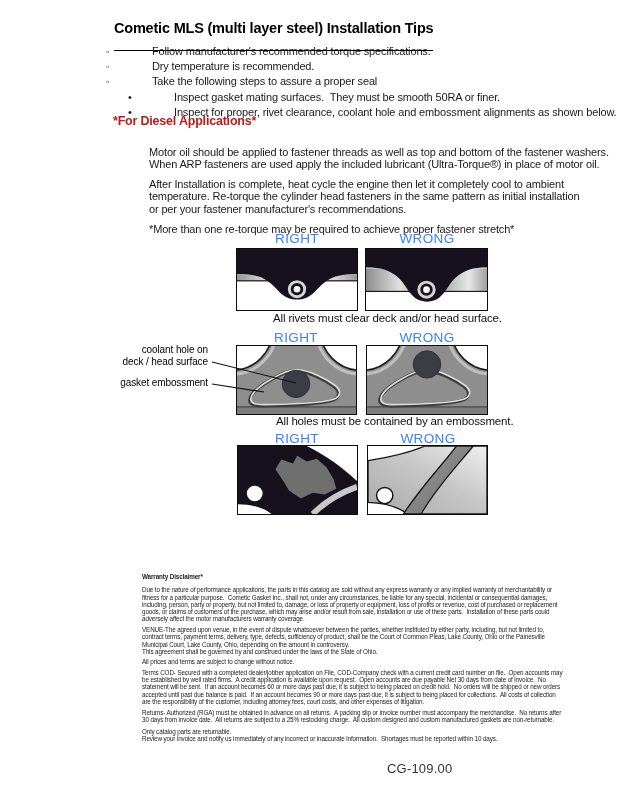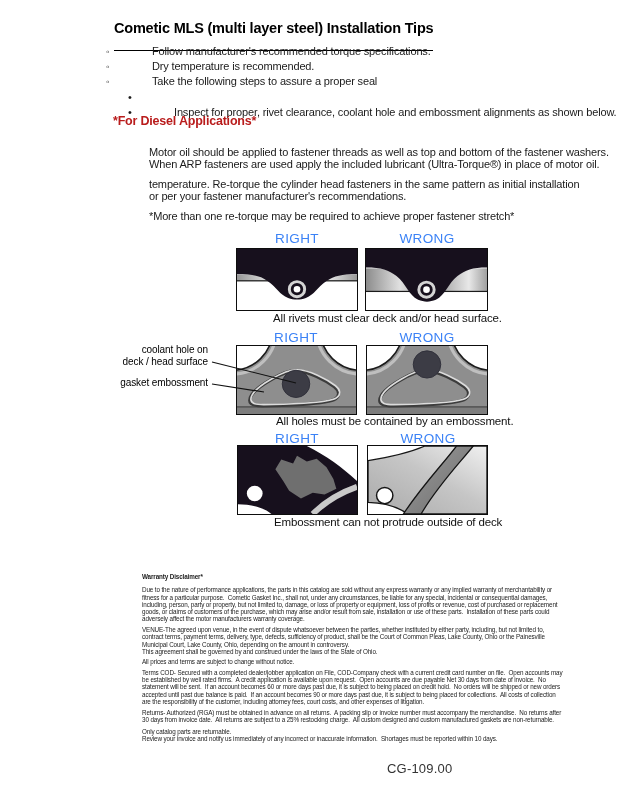--- a/index.html
+++ b/index.html
@@ -52,34 +52,36 @@
   <div class="bullet-row">
     <span class="glyph">◦</span>
     <span class="line">Dry temperature is recommended.</span>
   </div>
   <div class="bullet-row">
     <span class="glyph">◦</span>
     <span class="line">Take the following steps to assure a proper seal</span>
   </div>
   <div class="bullet-row lvl2">
     <span class="glyph">•</span>
+    <span class="line">Inspect gasket mating surfaces.  They must be smooth 50RA or finer.</span>
   </div>
   <div class="bullet-row lvl2">
     <span class="glyph">•</span>
     <span class="line">Inspect for proper, rivet clearance, coolant hole and embossment alignments as shown below.</span>
   </div>
 </div>
 
 <div class="abs" id="diesel">
   <div class="heading">*For Diesel Applications*</div>
   <div class="para">
     <div class="line">Motor oil should be applied to fastener threads as well as top and bottom of the fastener washers.</div>
     <div class="line">When ARP fasteners are used apply the included lubricant (Ultra-Torque®) in place of motor oil.</div>
   </div>
   <div class="para">
+    <div class="line">After Installation is complete, heat cycle the engine then let it completely cool to ambient</div>
     <div class="line">temperature. Re-torque the cylinder head fasteners in the same pattern as initial installation</div>
     <div class="line">or per your fastener manufacturer's recommendations.</div>
   </div>
   <div class="line">*More than one re-torque may be required to achieve proper fastener stretch*</div>
 </div>
 
 <div class="abs rw-label" style="left:297px;top:231px;">RIGHT</div>
 <div class="abs rw-label" style="left:427px;top:231px;">WRONG</div>
 
 <div class="abs dbox" style="left:236px;top:248px;width:122px;height:63px;">
@@ -198,21 +200,20 @@
       </linearGradient>
     </defs>
     <rect width="121" height="70" fill="#ffffff"></rect>
     <path d="M0 15 C20 12 42 7 58 0 H121 V70 H40 C30 62 14 58.5 0 58 Z" fill="url(#g3)" stroke="#161616" stroke-width="1.4"></path>
     <path d="M90 0 H107 C91 20 70 42 54 70 H36 C54 42 75 20 90 0 Z" fill="url(#g4)" stroke="#141414" stroke-width="1.3"></path>
     <circle cx="17" cy="51" r="8.3" fill="#ffffff" stroke="#161616" stroke-width="1.5"></circle>
   </svg>
 </div>
 
 <div class="abs caption" style="left:238px;top:517px;">
-  <div class="line">Embossment can not protrude outside of deck</div>
 </div>
 
 <div class="abs" id="legal">
   <div class="heading line">Warranty Disclaimer*</div>
   <div class="block">
     <div class="line">Due to the nature of performance applications, the parts in this catalog are sold without any express warranty or any implied warranty of merchantability or</div>
     <div class="line">fitness for a particular purpose.  Cometic Gasket Inc., shall not, under any circumstances, be liable for any special, incidental or consequential damages,</div>
     <div class="line">including, person, party or property, but not limited to, damage, or loss of property or equipment, loss of profits or revenue, cost of purchased or replacement</div>
     <div class="line">goods, or claims of customers of the purchase, which may arise and/or result from sale, installation or use of these parts.  Installation of these parts could</div>
     <div class="line">adversely affect the motor manufacturers warranty coverage.</div>

